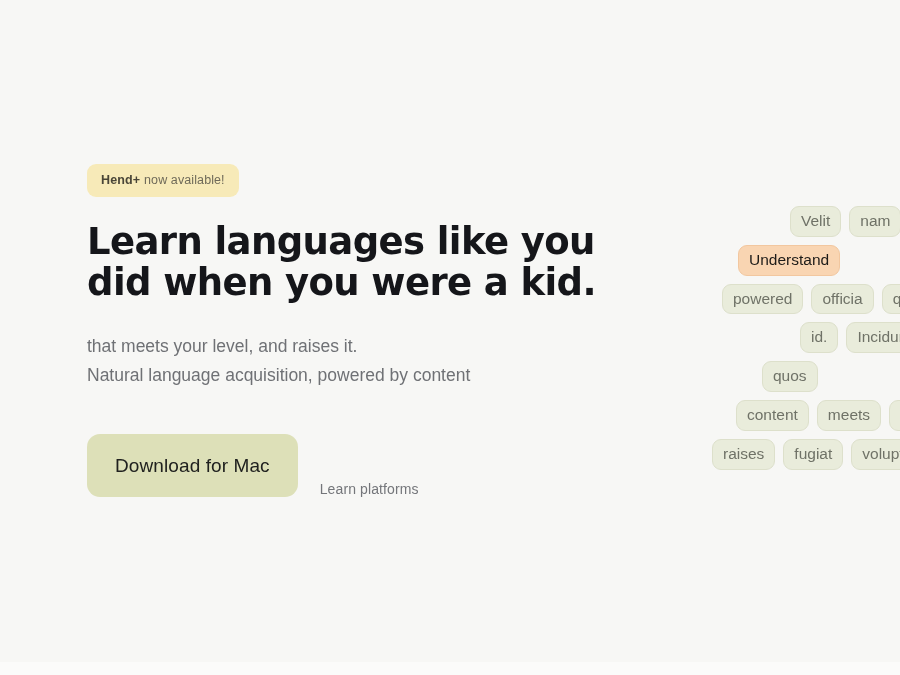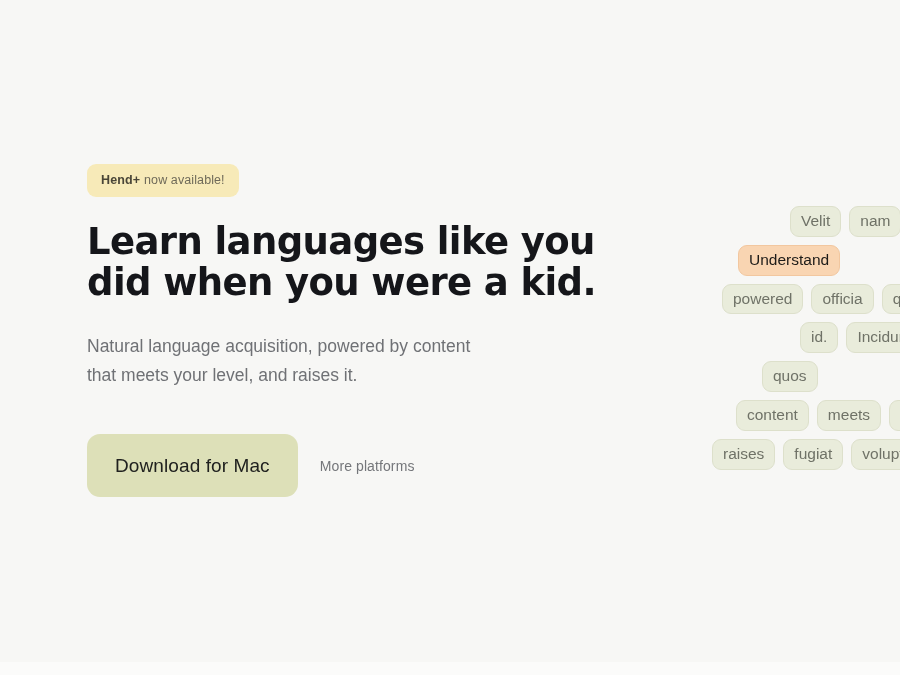--- a/index.html
+++ b/index.html
@@ -59,21 +59,21 @@
     line-height:1.63;
     color:#6f7175;
     max-width:520px;
     font-weight:400;
   }
   #subhead .sh-line { display:block; }
 
   #cta-row {
     margin-top:45px;
     display:flex;
-    align-items:center;
+    align-items:flex-end;
     gap:22px;
   }
   #download-btn {
     display:inline-flex; align-items:center; justify-content:center;
     background:#dde0b8;
     border:none;
     border-radius:13px;
     height:63px;
     padding:0 28px;
     font-family:"Liberation Sans", sans-serif;
@@ -137,27 +137,27 @@
       <span class="b-strong">Hend+</span>
       <span class="b-rest">now available!</span>
     </div>
 
     <h1 id="headline">
       <span class="hl-line">Learn languages like you</span>
       <span class="hl-line">did when you were a kid.</span>
     </h1>
 
     <p id="subhead">
+      <span class="sh-line">that meets your level, and raises it.</span>
       <span class="sh-line">Natural language acquisition, powered by content</span>
-      <span class="sh-line">that meets your level, and raises it.</span>
     </p>
 
     <div id="cta-row">
       <button id="download-btn">Download for Mac</button>
-      <a id="more-platforms">More platforms</a>
+      <a id="more-platforms">Learn platforms</a>
     </div>
 
   </div>
 
   <div id="chip-cloud">
       <div class="chip-row" style="margin-left: 90px;">
         <span class="chip">Velit</span>
         <span class="chip">nam</span>
       </div>
       <div class="chip-row" style="margin-left: 38px;">

